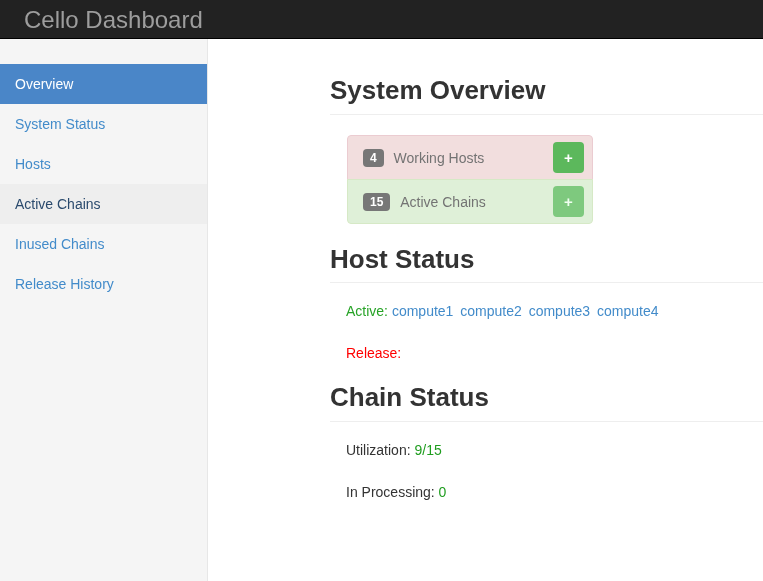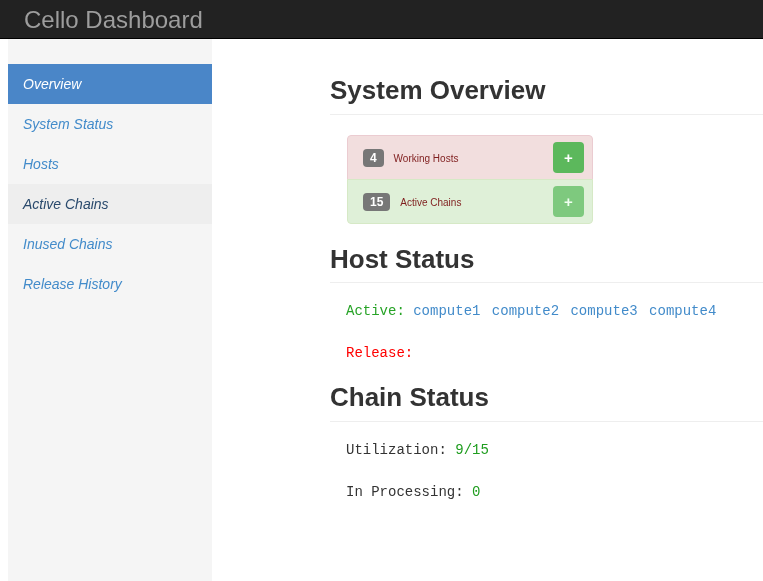--- a/index.html
+++ b/index.html
@@ -39,28 +39,27 @@
     font-size: 24px;
     color: #9d9d9d;
     text-decoration: none;
     white-space: nowrap;
   }
 
   
   .sidebar {
     position: absolute;
     top: 39px;
-    left: 8px;
+    left: 0;
     width: 208px;
     height: 542px;
     background: #f5f5f5;
     border-right: 1px solid #e7e7e7;
     padding-top: 25px;
     overflow: hidden;
-    font-style: italic;
   }
   .nav-list {
     list-style: none;
     margin: 0;
     padding: 0;
   }
   .nav-item {
     display: block;
   }
   .nav-link {
@@ -150,23 +149,23 @@
     font-weight: bold;
     line-height: 1;
     color: #ffffff;
     text-align: center;
     vertical-align: middle;
     background-color: #777777;
     border-radius: 4px;
     margin-right: 6px;
   }
   .lg-label {
-    color: #7f1d1d;
+    color: #737373;
     text-decoration: none;
-    font-size: 10px;
+    font-size: 14px;
     vertical-align: middle;
   }
   .btn-add {
     position: absolute;
     right: 8px;
     top: 6px;
     width: 31px;
     height: 31px;
     border: none;
     border-radius: 4px;
@@ -181,21 +180,20 @@
     font-family: "Liberation Sans", sans-serif;
   }
   .btn-add.muted {
     background: #7ec97e;
     color: #f0fff0;
   }
 
   
   .status-block {
     margin: 18px 7px 0 16px;
-    font-family: Liberation Mono, monospace;
   }
   .status-line {
     margin: 0 0 22px 0;
     font-size: 14px;
     color: #333333;
     line-height: 20px;
   }
   .status-line:last-child { margin-bottom: 0; }
   .lbl-active   { color: #27a327; }
   .lbl-inactive { color: #ff0000; }

